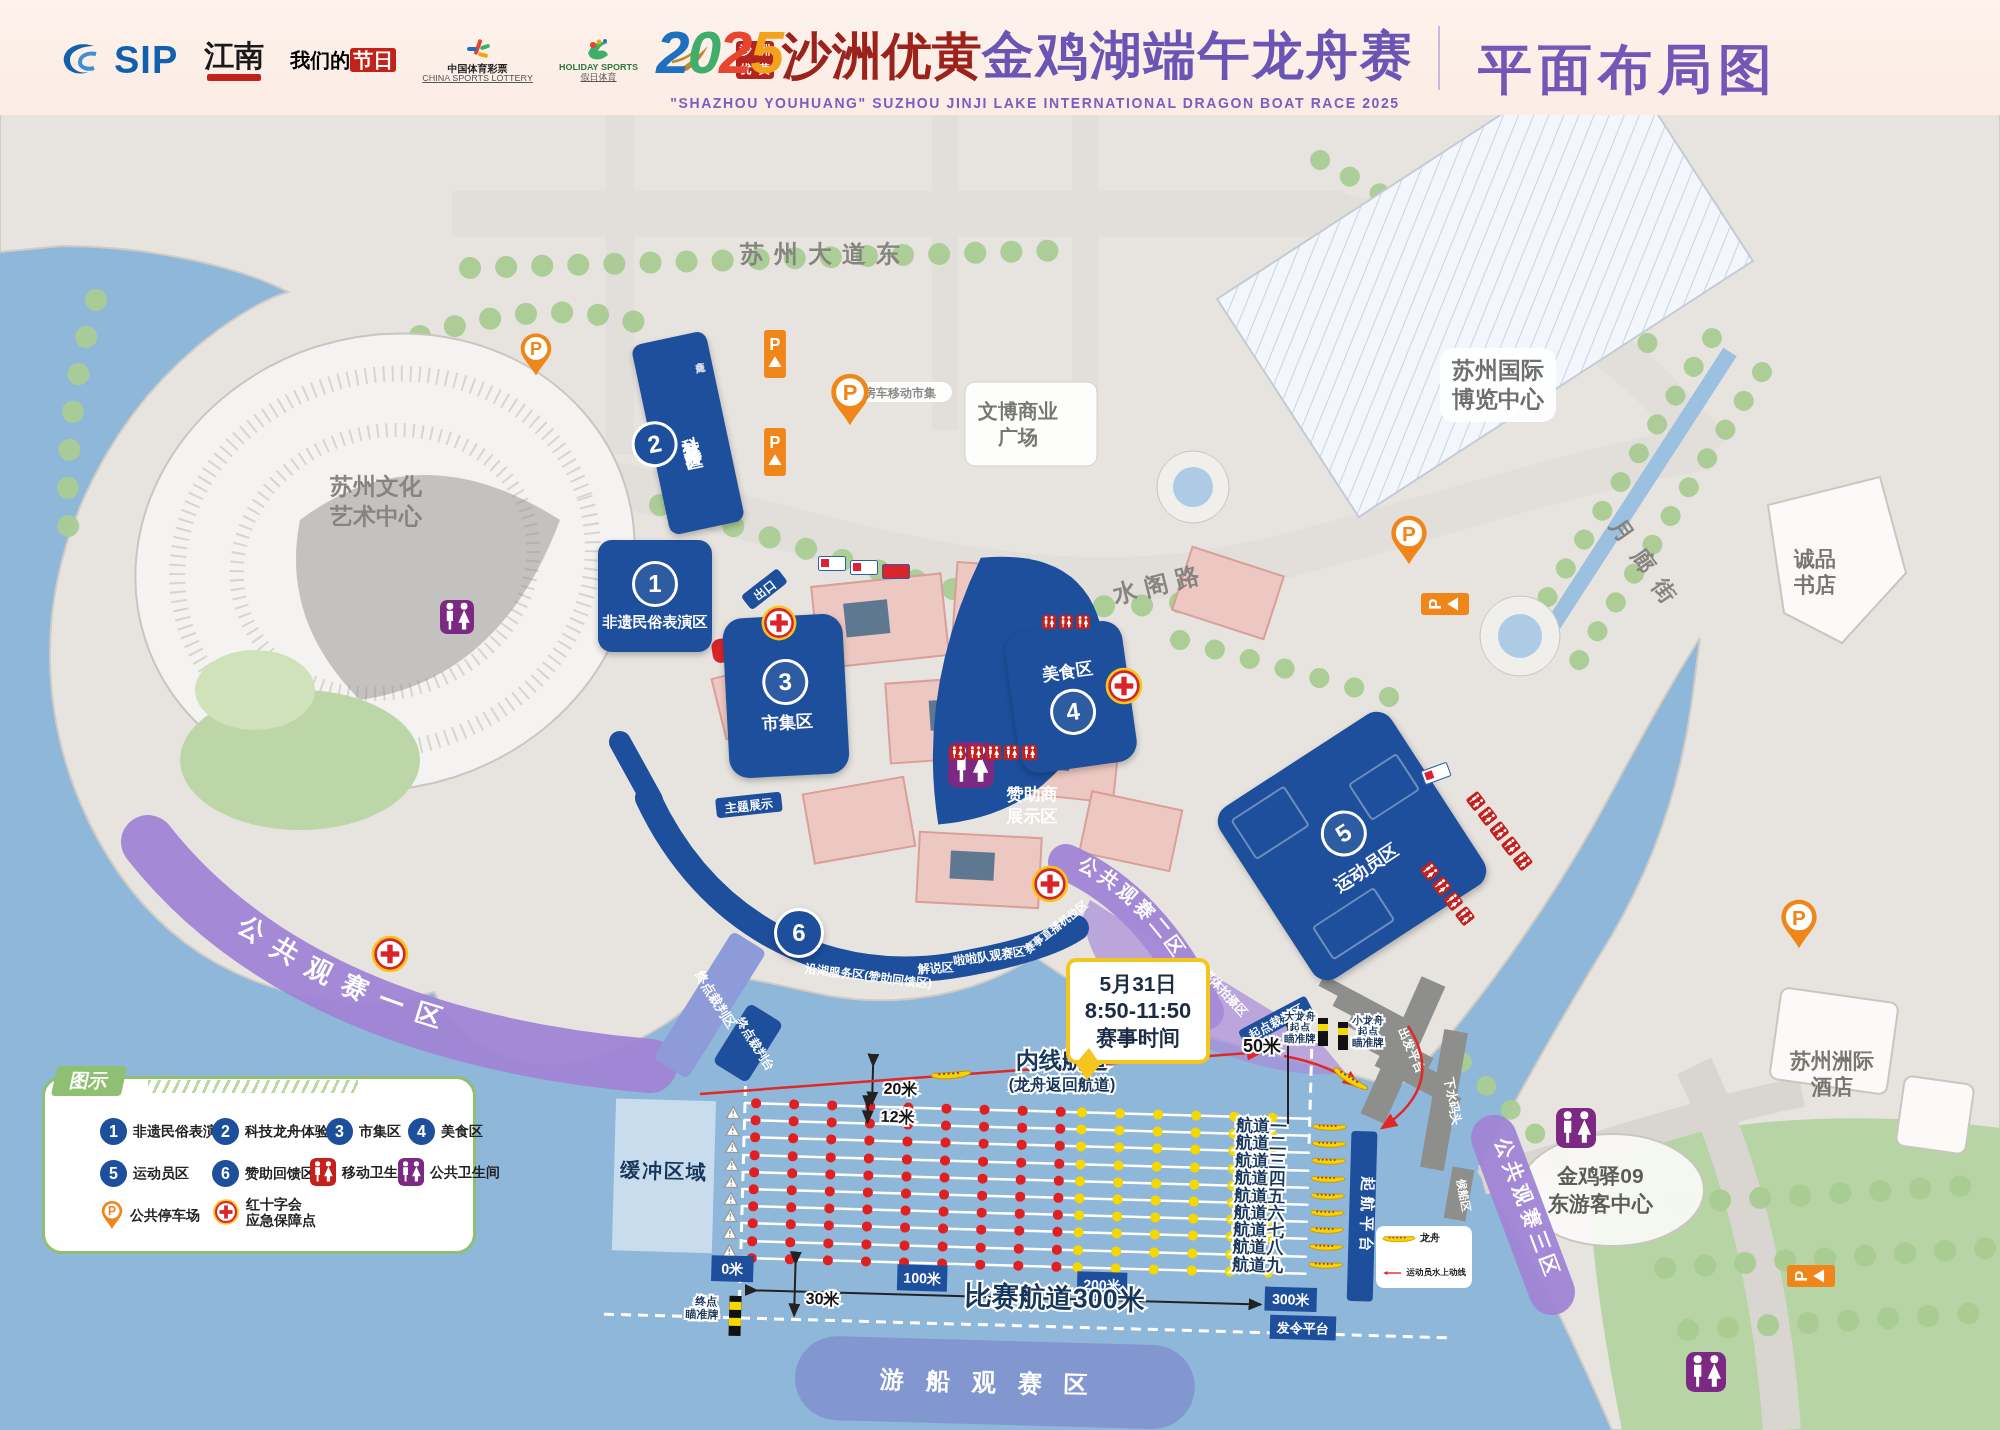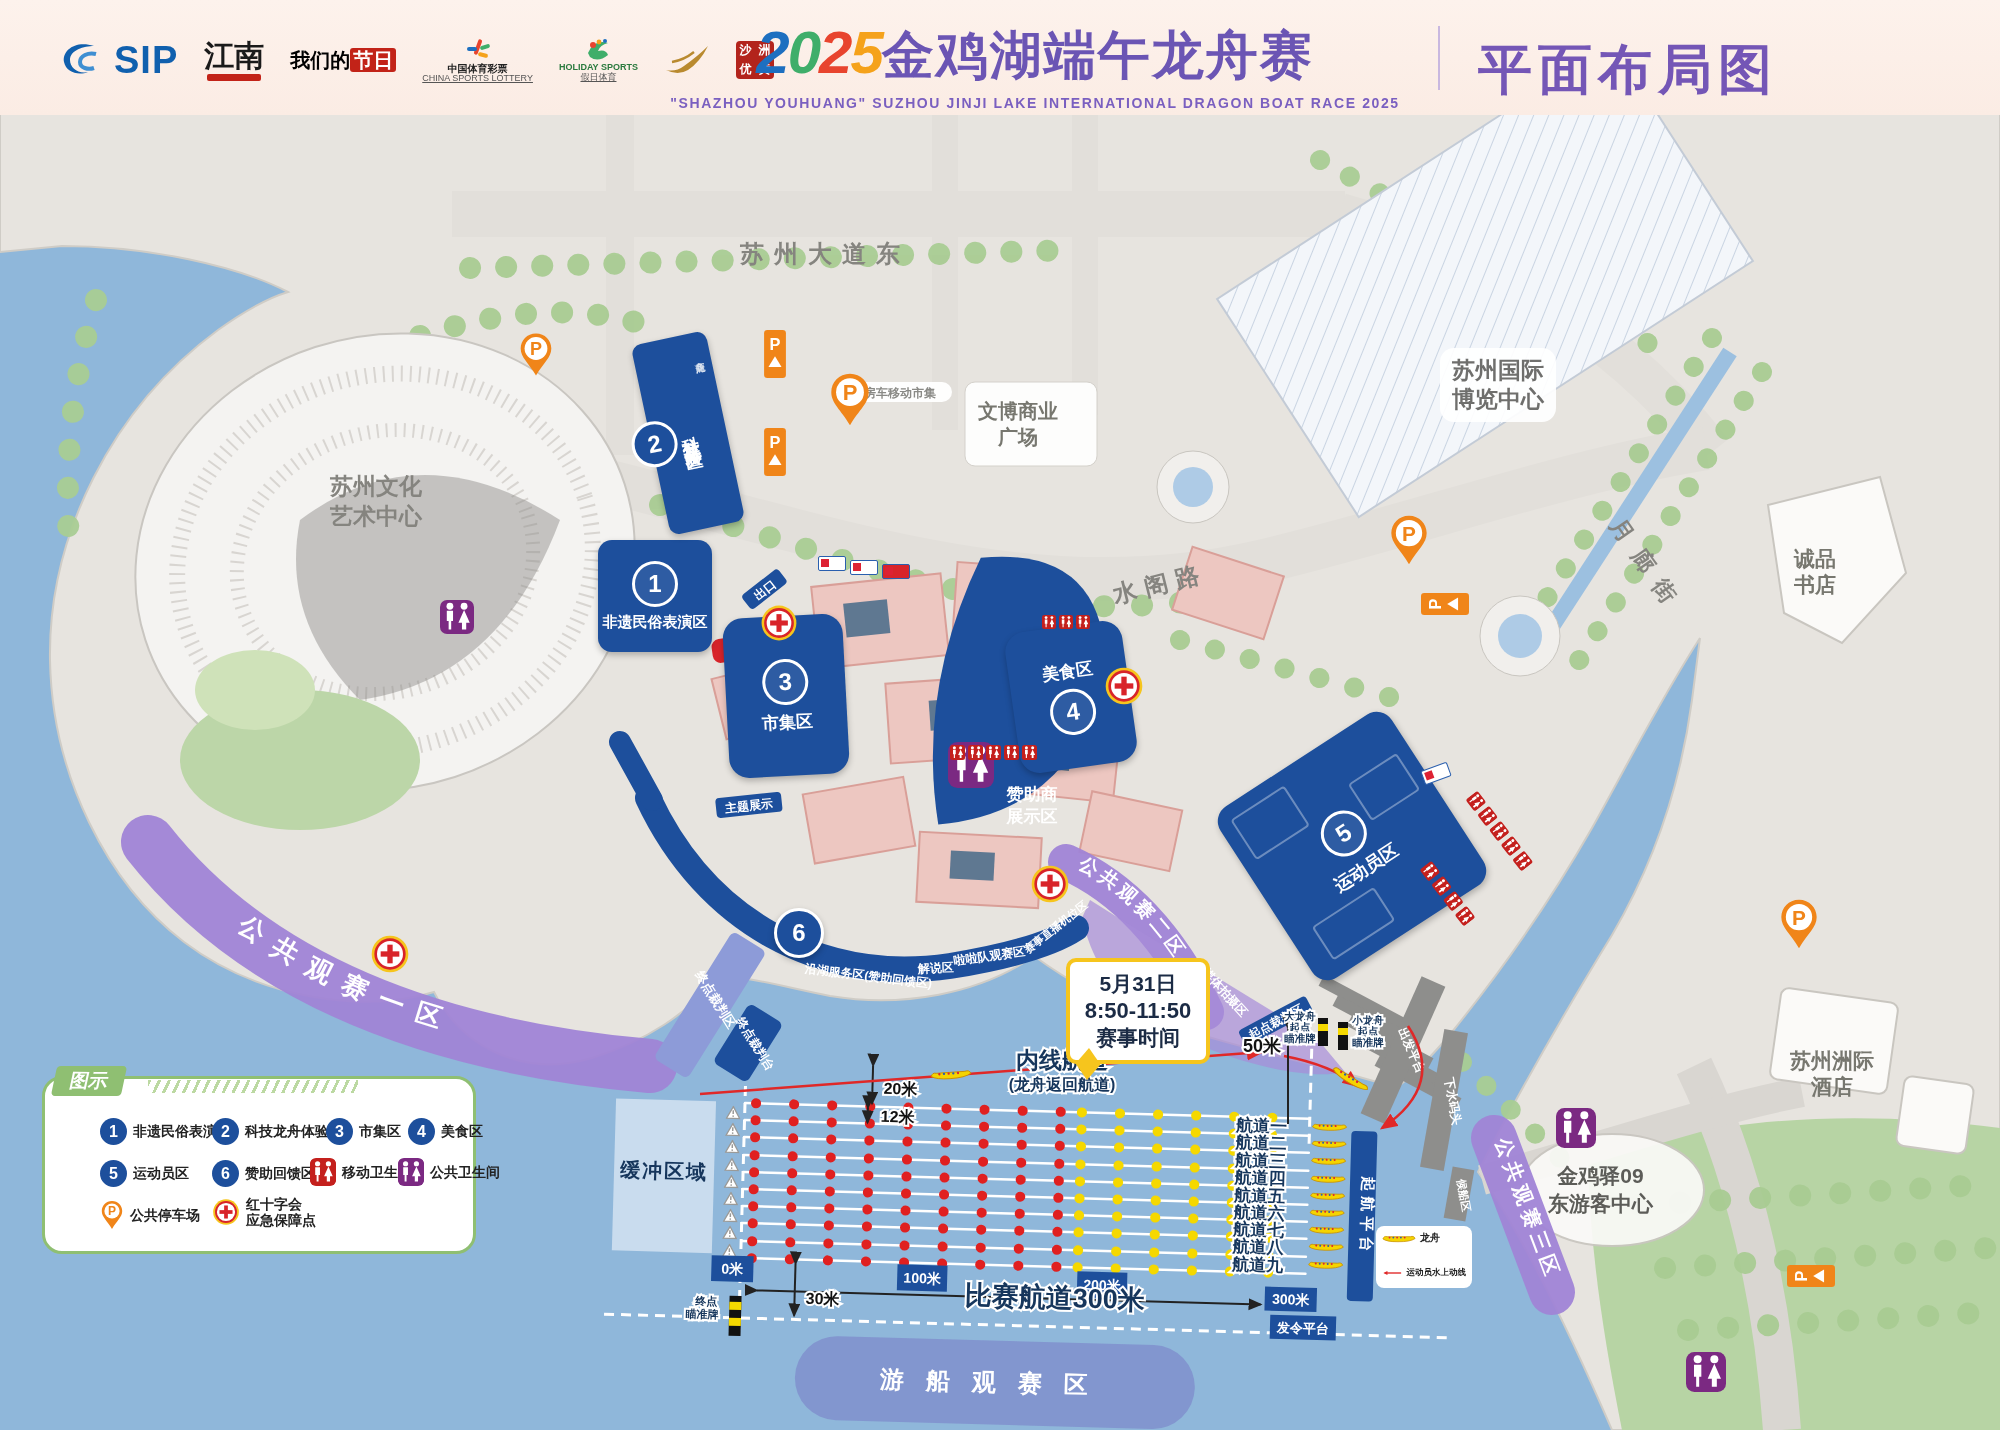--- a/index.html
+++ b/index.html
@@ -501,20 +501,21 @@
       <div class="seal">
         <span>沙</span>
           <span>洲</span>
           <span>优</span>
           <span>黄</span>
       </div>
     </div>
     <div class="title-wrap">
       <div class="title-line">
         <span class="yr"><b>2</b><b>0</b><b>2</b><b>5</b></span>
+        <span class="t-script">沙洲优黄</span>
         <span class="t-main">金鸡湖端午龙舟赛</span>
       </div>
       <div class="t-sub">"SHAZHOU YOUHUANG" SUZHOU JINJI LAKE INTERNATIONAL DRAGON BOAT RACE 2025</div>
     </div>
     <div class="hdr-divider"></div>
     <div class="page-label">平面布局图</div>
   </div>
 
   <div class="roadlbl" style="left:740px;top:222px;font-size:24px;letter-spacing:10px;margin-top:16px;">苏州大道东</div>
   <div class="roadlbl" style="left:1112px;top:568px;font-size:24px;letter-spacing:8px;transform:rotate(-14deg);">水阁路</div>

